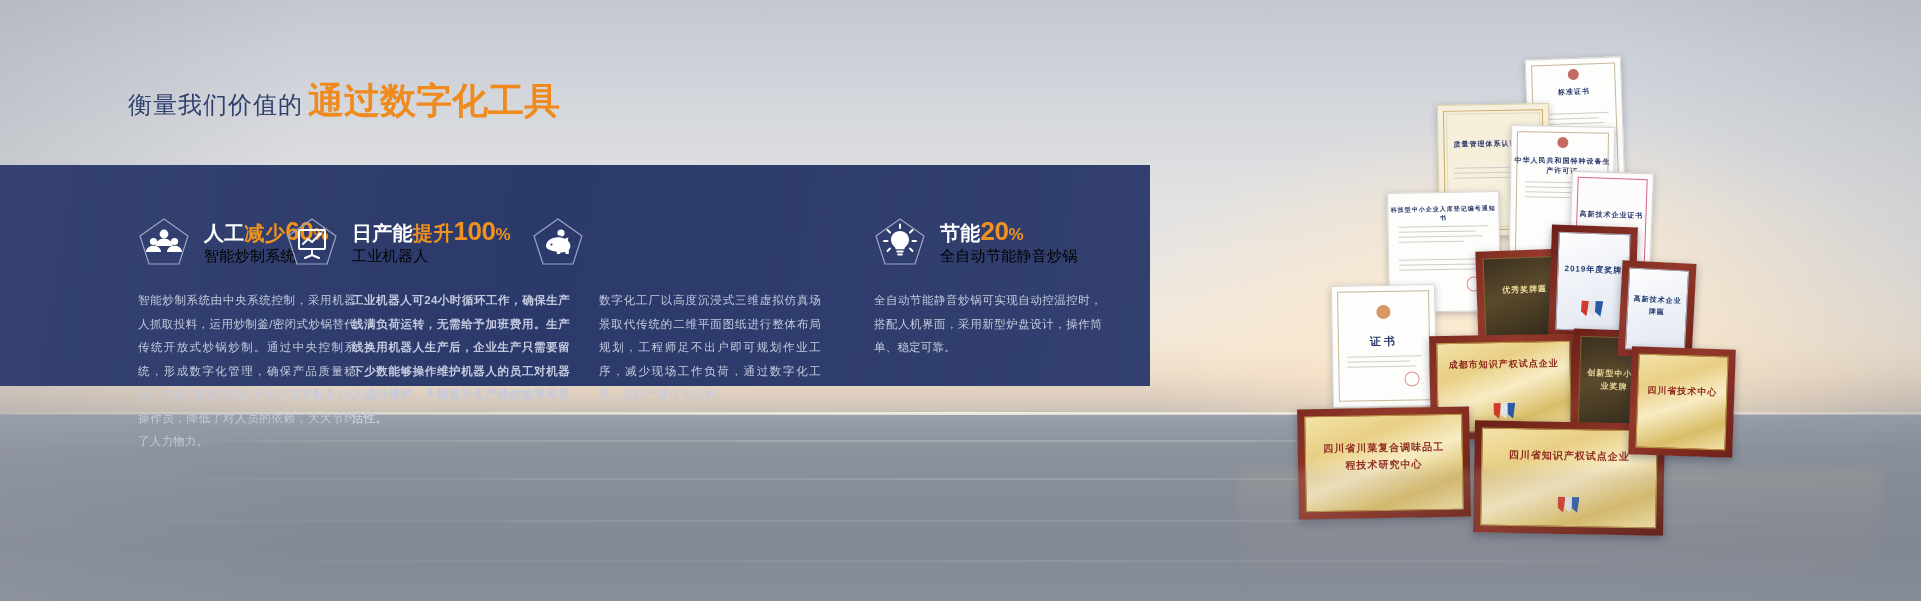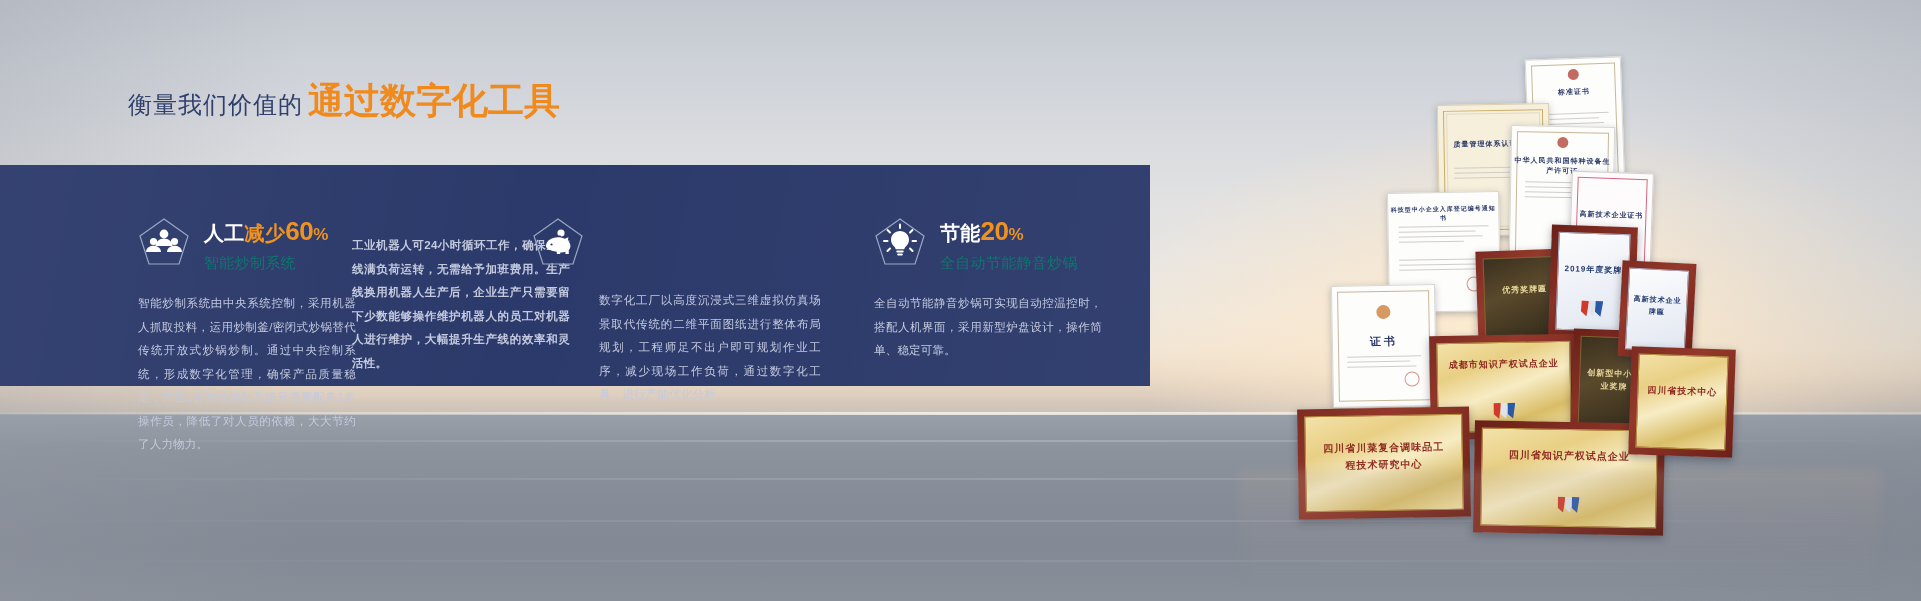--- a/index.html
+++ b/index.html
@@ -108,21 +108,21 @@
 
   .ftext{padding-top:3px;}
   .ftitle{
     font-size:20px;font-weight:700;color:#ffffff;line-height:1;
     white-space:nowrap;letter-spacing:.3px;
   }
   .ftitle .num{color:#f0921f;font-size:26px;font-weight:700;letter-spacing:-.5px;}
   .ftitle .red{color:#f0921f;}
   .ftitle .pct{color:#f0921f;font-size:17px;font-weight:700;}
   .fsub{
-    font-size:15px;color:#0f766e;margin-top:10px;font-weight:400;
+    font-size:15px;color:#000000;margin-top:3px;font-weight:400;
     white-space:nowrap;letter-spacing:.3px;
   }
   .fbody{
     margin-top:19px;font-size:11.5px;line-height:2.05;color:#c4cade;
     letter-spacing:.2px;text-align:justify;
   }
   .b0{width:218px;margin-left:1px;}
   .b1{width:218px;margin-left:67px;font-weight:bold;}
   .b2{width:222px;margin-left:68px;}
   .b3{width:228px;margin-left:1px;}
@@ -248,20 +248,37 @@
         </div>
         <div class="ftext">
           <div class="ftitle"><span>人工</span><span class="red">减少</span><span class="num">60</span><span class="pct">%</span></div>
           <div class="fsub">智能炒制系统</div>
         </div>
       </div>
       <div class="fbody b0">智能炒制系统由中央系统控制，采用机器人抓取投料，运用炒制釜/密闭式炒锅替代传统开放式炒锅炒制。通过中央控制系统，形成数字化管理，确保产品质量稳定，并且1套智能炒制系统只需要配备1名操作员，降低了对人员的依赖，大大节约了人力物力。</div>
     </div>
 
     <div class="feature f1">
+      <div class="fhead">
+        <div class="pent">
+          <svg viewBox="0 0 54 54">
+            <polygon points="27,3 51,20 42,48 12,48 3,20" fill="none" stroke="#9aa6c4" stroke-width="1.2"></polygon>
+            <rect x="14" y="14" width="26" height="19" rx="1" fill="none" stroke="#ffffff" stroke-width="2"></rect>
+            <polyline points="18,28 23,23 27,26 35,18" fill="none" stroke="#ffffff" stroke-width="2" stroke-linecap="round" stroke-linejoin="round"></polyline>
+            <circle cx="35" cy="18" r="1.8" fill="#ffffff"></circle>
+            <line x1="27" y1="33" x2="27" y2="39" stroke="#ffffff" stroke-width="2"></line>
+            <line x1="20" y1="42" x2="27" y2="39" stroke="#ffffff" stroke-width="2" stroke-linecap="round"></line>
+            <line x1="34" y1="42" x2="27" y2="39" stroke="#ffffff" stroke-width="2" stroke-linecap="round"></line>
+          </svg>
+        </div>
+        <div class="ftext">
+          <div class="ftitle"><span>日产能</span><span class="red">提升</span><span class="num">100</span><span class="pct">%</span></div>
+          <div class="fsub">工业机器人</div>
+        </div>
+      </div>
       <div class="fbody b1">工业机器人可24小时循环工作，确保生产线满负荷运转，无需给予加班费用。生产线换用机器人生产后，企业生产只需要留下少数能够操作维护机器人的员工对机器人进行维护，大幅提升生产线的效率和灵活性。</div>
     </div>
 
     <div class="feature f2">
       <div class="fhead">
         <div class="pent">
           <svg viewBox="0 0 54 54">
             <polygon points="27,3 51,20 42,48 12,48 3,20" fill="none" stroke="#9aa6c4" stroke-width="1.2"></polygon>
             <circle cx="30" cy="17" r="3.6" fill="#ffffff"></circle>
             <path d="M15 30c0-5.2 5.4-8.8 12-8.8 2.6 0 5 .6 7 1.6l3.4-1.6-.6 3.6c1.6 1.4 2.6 3.2 2.6 5.2 0 1.6-.6 3-1.6 4.2V38h-3.4v-2.2c-1.2.4-2.6.6-4 .6h-1.2V38h-3.4v-2.2C18.4 34.6 15 32.6 15 30z" fill="#ffffff"></path>

